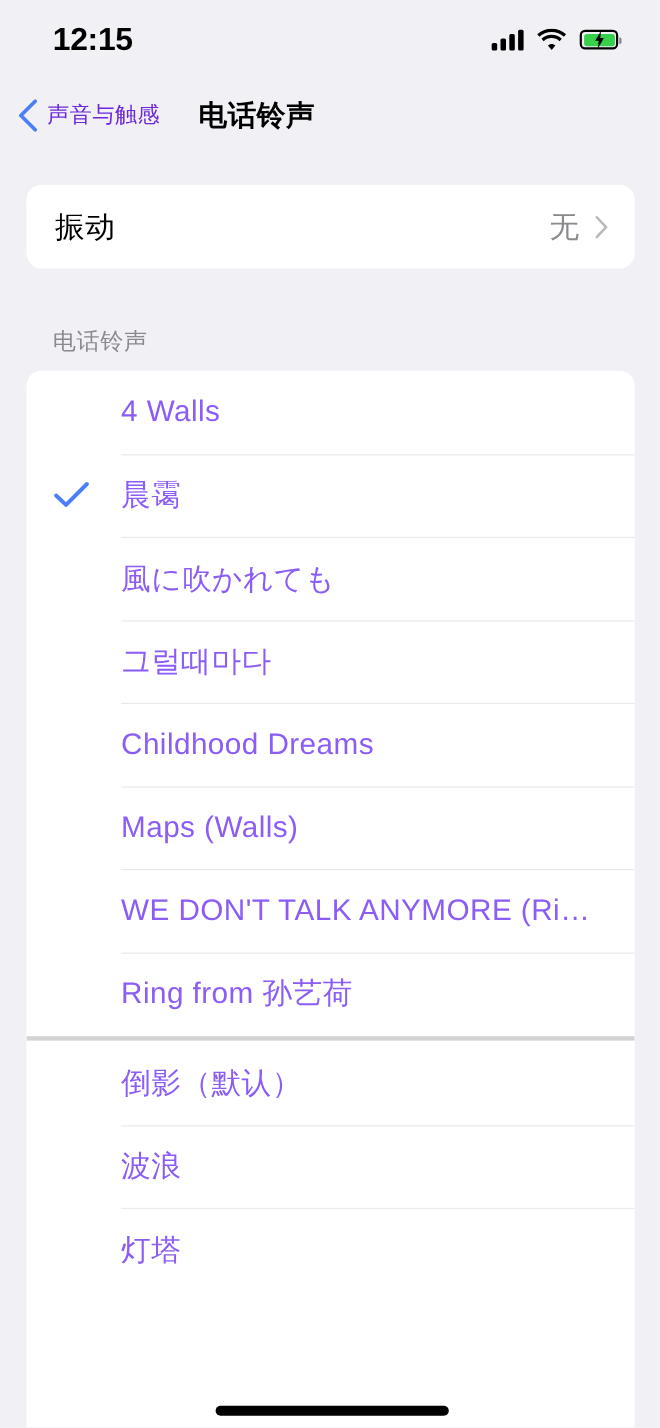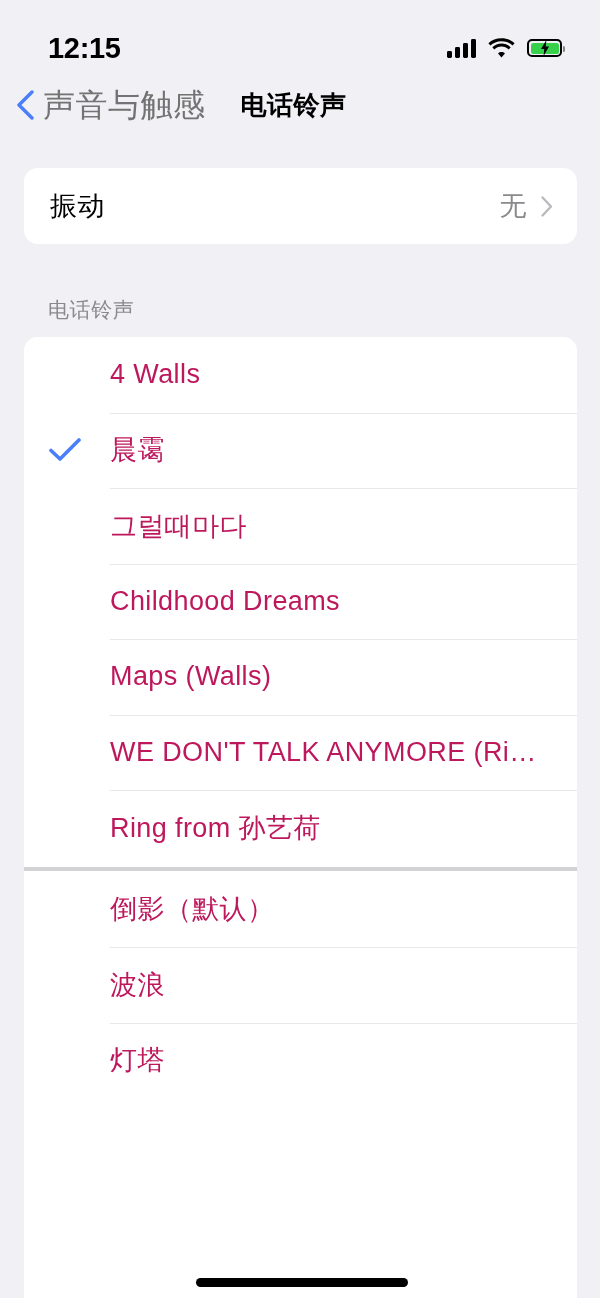--- a/index.html
+++ b/index.html
@@ -20,21 +20,21 @@
     position: relative;
     width: 600px;
     height: 1298px;
     background: #f1f1f5;
     overflow: hidden;
   }
 
   
   .status-bar {
     position: absolute;
-    top: 12px; left: 0;
+    top: 0; left: 0;
     width: 600px;
     height: 72px;
     display: flex;
     align-items: center;
     justify-content: space-between;
     padding: 0 38px 0 48px;
   }
 
   .status-time {
     font-size: 29px;
@@ -122,22 +122,22 @@
     cursor: pointer;
   }
 
   .chevron-left {
     width: 18px;
     height: 30px;
     flex: none;
   }
 
   .back-label {
-    font-size: 32px;
-    color: #737373;
+    font-size: 20px;
+    color: #6d28d9;
     letter-spacing: 0.5px;
     line-height: 1;
   }
 
   .nav-title {
     font-size: 26px;
     font-weight: bold;
     color: #000;
     margin-left: 35px;
     letter-spacing: 0.5px;
@@ -227,21 +227,21 @@
     padding-right: 4px;
   }
 
   .checkmark {
     width: 32px;
     height: 26px;
   }
 
   .tone-label {
     font-size: 27px;
-    color: #be185d;
+    color: #8b5cf6;
     letter-spacing: 0.4px;
     white-space: nowrap;
     overflow: hidden;
     padding-right: 14px;
   }
 
   .tone-row + .tone-row::before {
     content: "";
     position: absolute;
     left: 86px;
@@ -339,20 +339,24 @@
         <div class="tone-row">
           <div class="check-slot">
             <svg class="checkmark" viewBox="0 0 32 26">
               <path d="M2 13.5L11 22 30 3" fill="none" stroke="#4a7efb" stroke-width="3.6" stroke-linecap="round" stroke-linejoin="round"></path>
             </svg>
           </div>
           <div class="tone-label">晨霭</div>
         </div>
         <div class="tone-row">
           <div class="check-slot"></div>
+          <div class="tone-label">風に吹かれても</div>
+        </div>
+        <div class="tone-row">
+          <div class="check-slot"></div>
           <div class="tone-label">그럴때마다</div>
         </div>
         <div class="tone-row">
           <div class="check-slot"></div>
           <div class="tone-label">Childhood Dreams</div>
         </div>
         <div class="tone-row">
           <div class="check-slot"></div>
           <div class="tone-label">Maps (Walls)</div>
         </div>

